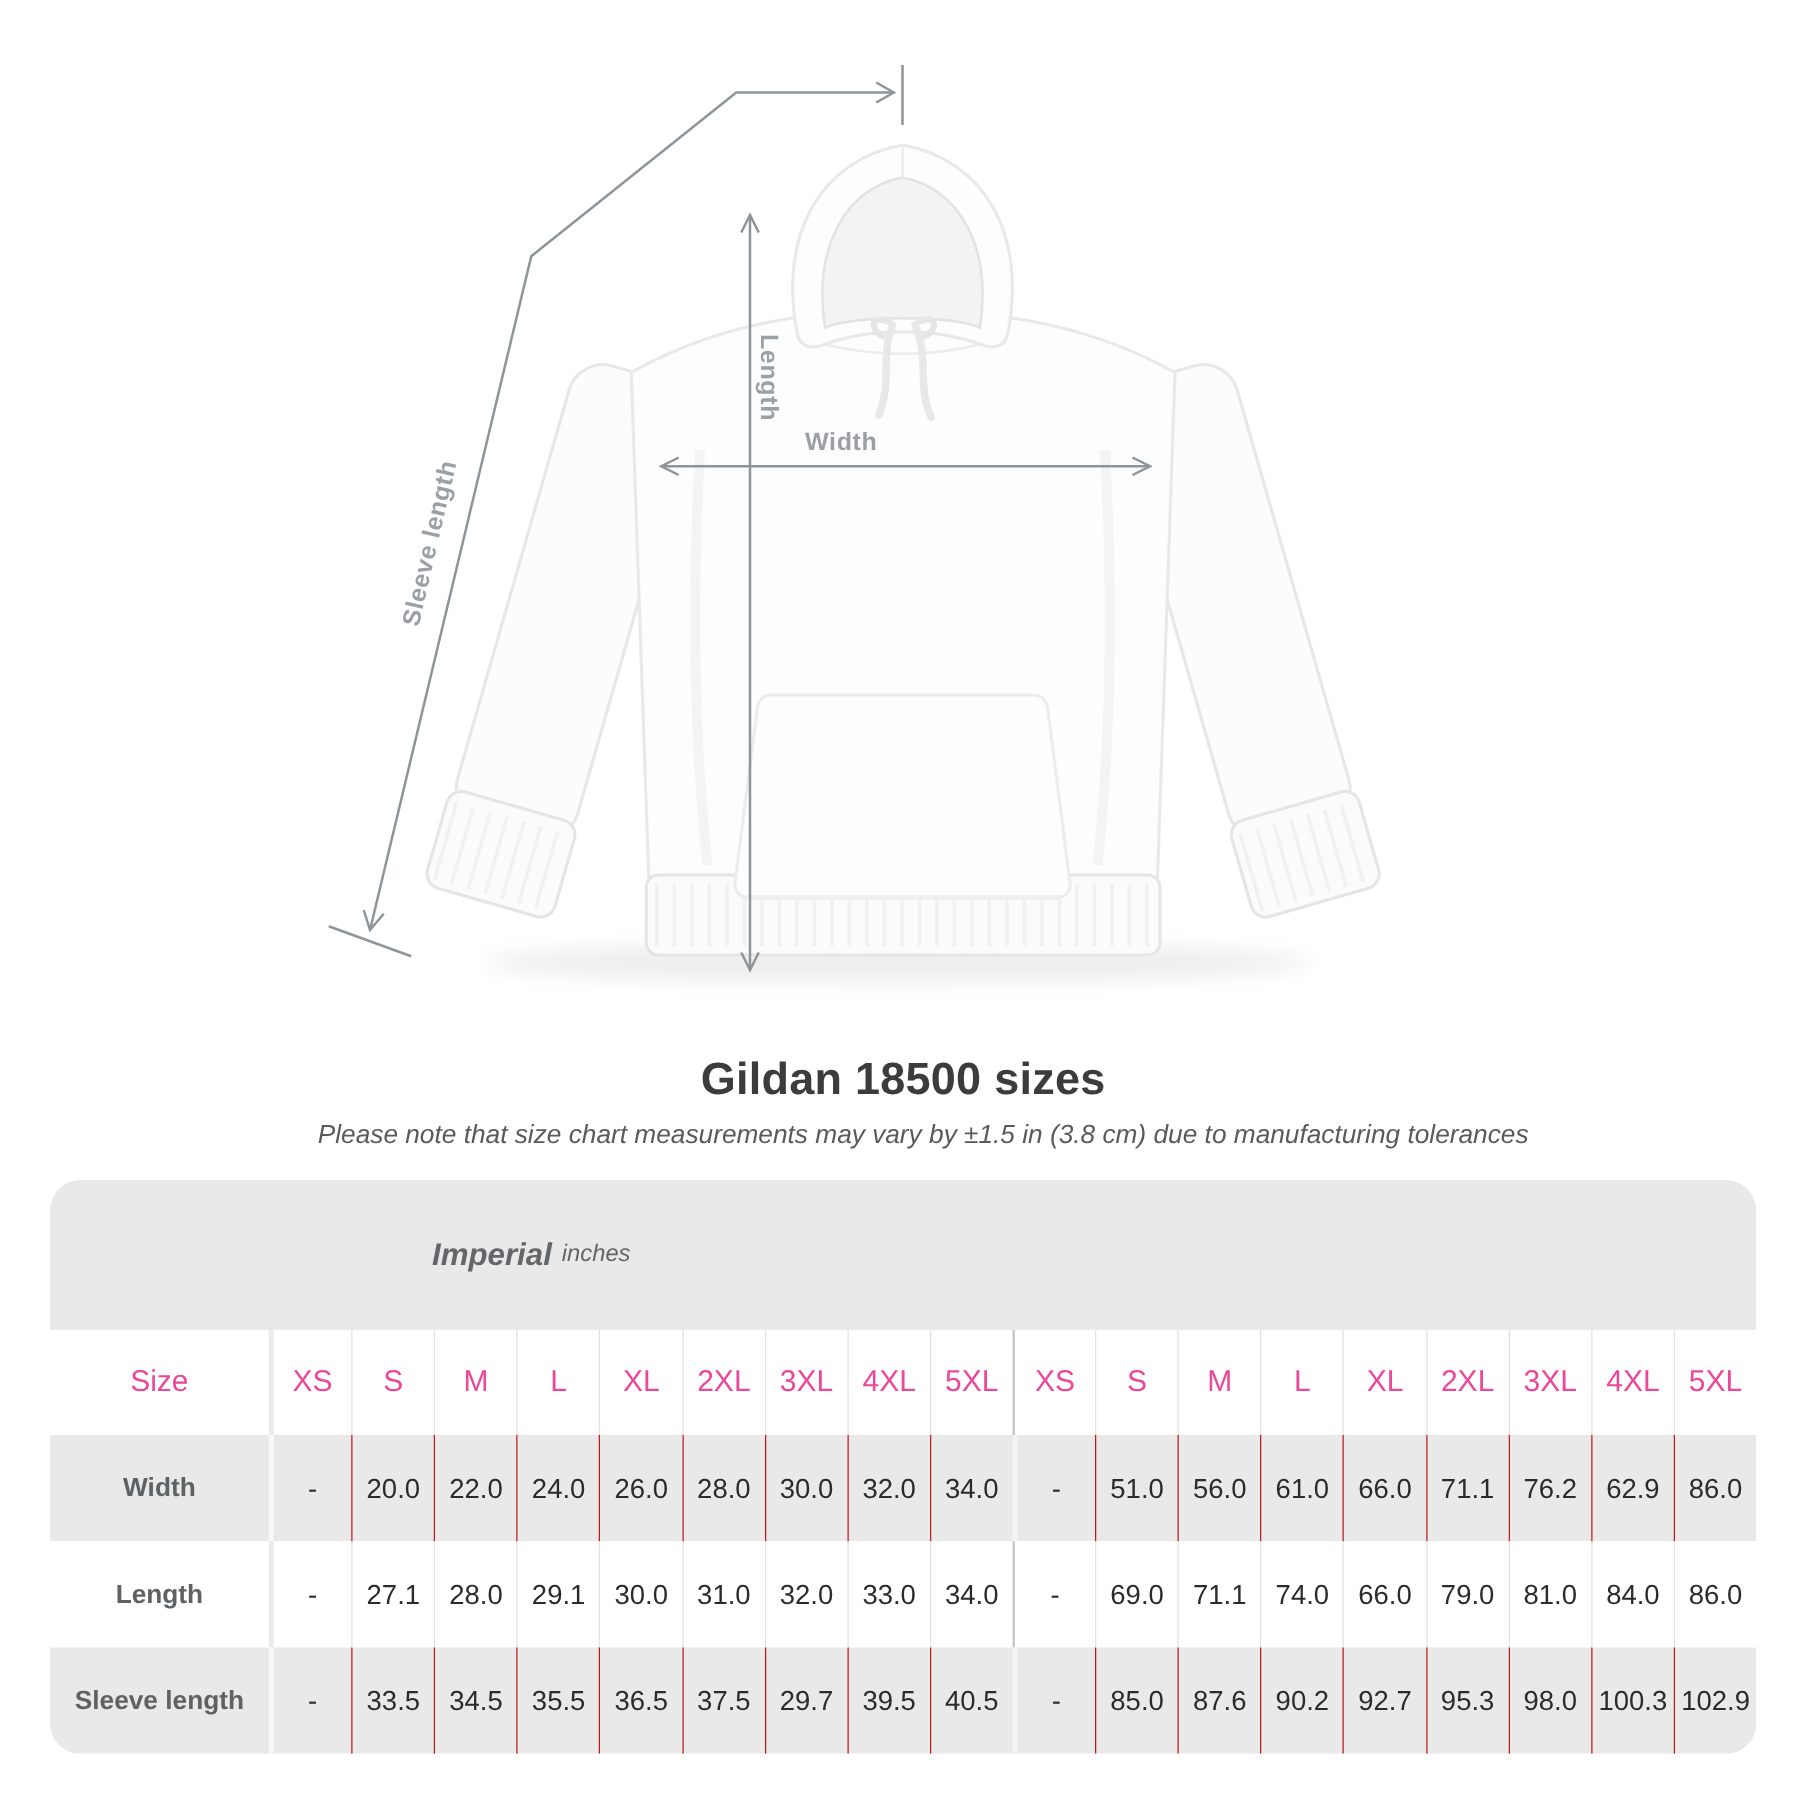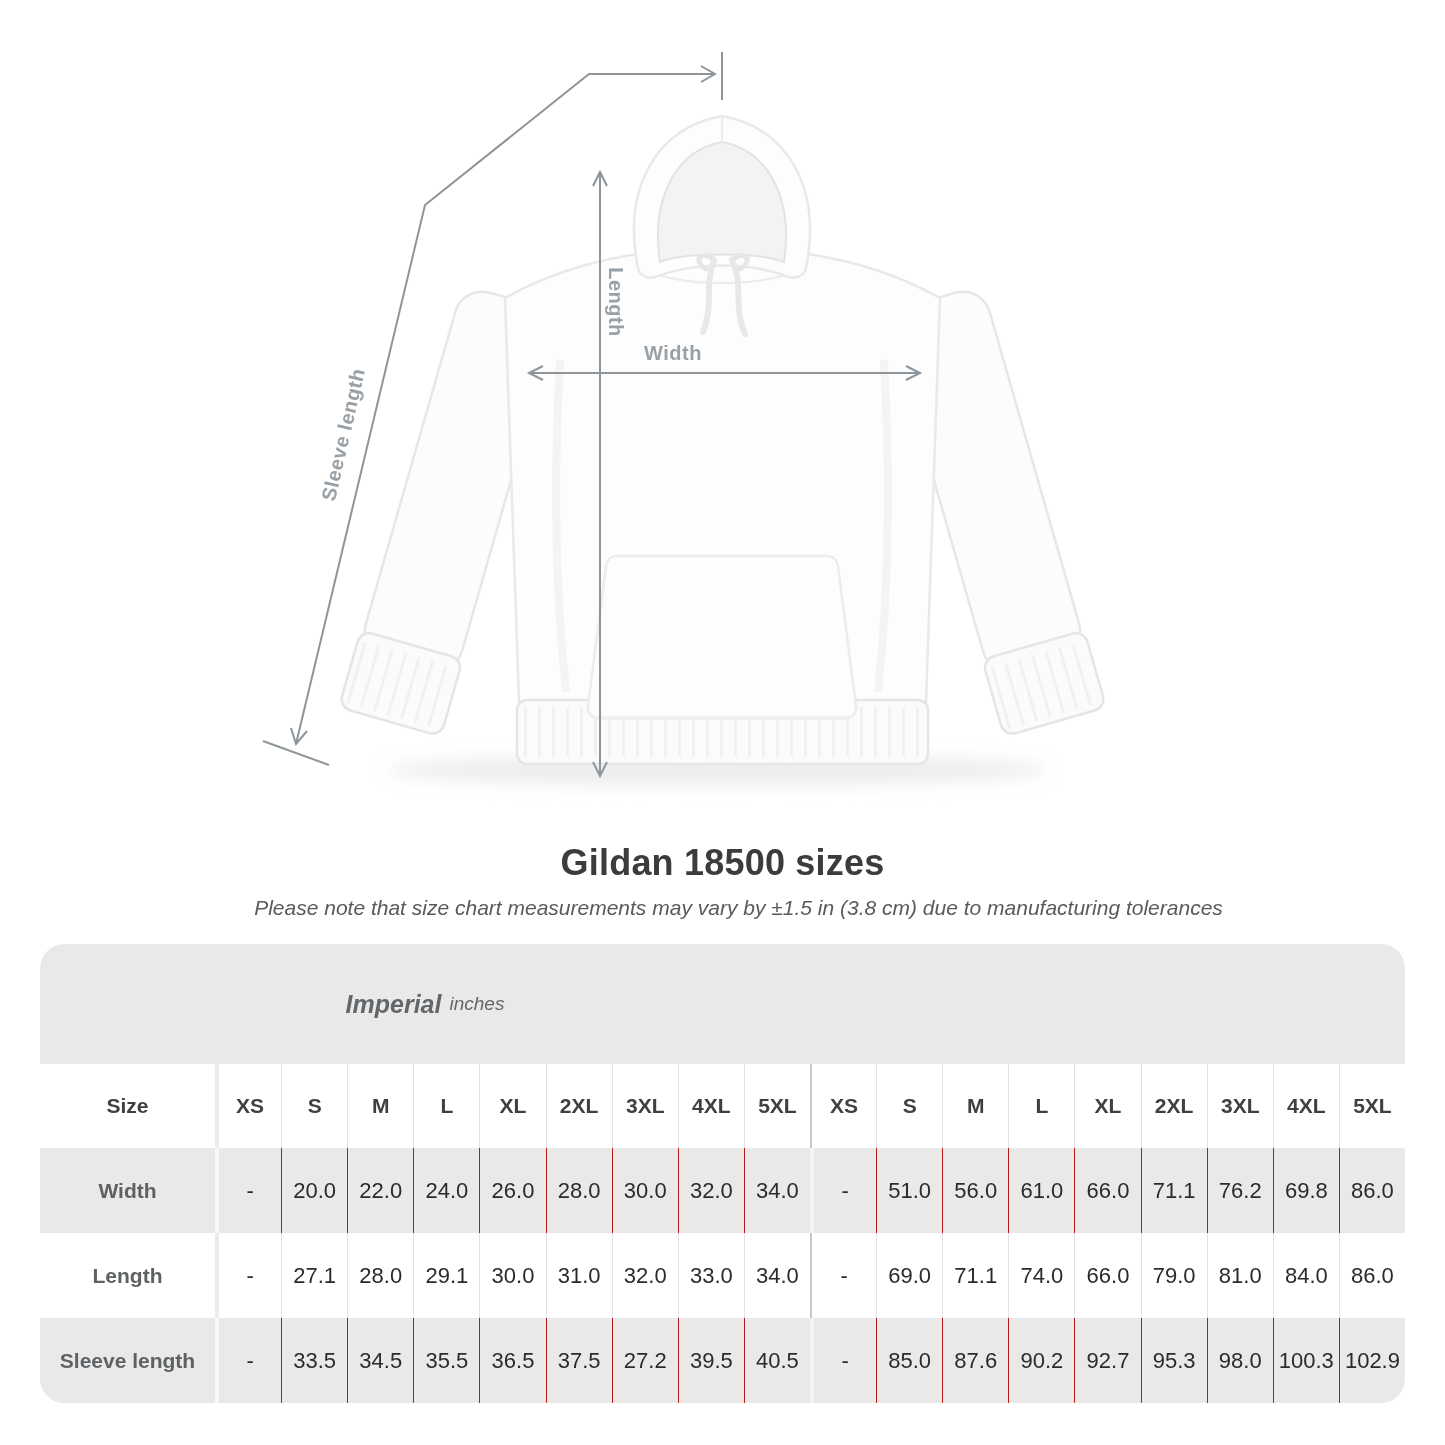--- a/index.html
+++ b/index.html
@@ -29,21 +29,21 @@
   .group-cell.imperial{width:770px;}
   .group-cell.metric{width:595px;}
   .group-title{font-size:25px;font-weight:bold;font-style:italic;color:#63676a;}
   .group-unit{font-size:19px;font-style:italic;color:#63676a;}
   .t-row{display:grid;grid-template-columns:175px repeat(18,1fr);}
   .t-row.size-row{height:84px;background:#ffffff;}
   .t-row.data-row{height:85px;}
   .t-row.row-gray{background:#e9e9e9;}
   .t-row.row-white{background:#ffffff;}
   .c{display:flex;align-items:center;justify-content:center;}
-  .head{font-size:21px;font-weight:bold;color:#404040;}
+  .head{font-size:24px;font-weight:normal;color:#ec4899;}
   .rowhead{font-size:21px;font-weight:bold;color:#5e6265;}
   .val{font-size:22px;color:#2b2b2b;}
   
   .size-row .bl,.row-white .bl{border-left:1px solid #e2e2e2;}
   .row-gray .bl{border-left:1px solid #b91c1c;}
   .size-row .fd,.row-white .fd{border-left:4px solid #ebebeb;}
   .row-gray .fd{border-left:4px solid #f8f8f8;}
   .size-row .ms,.row-white .ms{border-left:2px solid #c6c9cb;}
   .row-gray .ms{border-left:4px solid #f4f4f4;}
 </style>
@@ -170,21 +170,21 @@
     <div class="c val bl">30.0</div>
     <div class="c val bl">32.0</div>
     <div class="c val bl">34.0</div>
     <div class="c val ms">-</div>
     <div class="c val bl">51.0</div>
     <div class="c val bl">56.0</div>
     <div class="c val bl">61.0</div>
     <div class="c val bl">66.0</div>
     <div class="c val bl">71.1</div>
     <div class="c val bl">76.2</div>
-    <div class="c val bl">69.8</div>
+    <div class="c val bl">62.9</div>
     <div class="c val bl">86.0</div>
   </div>
 
   <div class="t-row data-row row-white">
     <div class="c rowhead">Length</div>
     <div class="c val fd">-</div>
     <div class="c val bl">27.1</div>
     <div class="c val bl">28.0</div>
     <div class="c val bl">29.1</div>
     <div class="c val bl">30.0</div>
@@ -204,21 +204,21 @@
   </div>
 
   <div class="t-row data-row row-gray">
     <div class="c rowhead">Sleeve length</div>
     <div class="c val fd">-</div>
     <div class="c val bl">33.5</div>
     <div class="c val bl">34.5</div>
     <div class="c val bl">35.5</div>
     <div class="c val bl">36.5</div>
     <div class="c val bl">37.5</div>
-    <div class="c val bl">27.2</div>
+    <div class="c val bl">29.7</div>
     <div class="c val bl">39.5</div>
     <div class="c val bl">40.5</div>
     <div class="c val ms">-</div>
     <div class="c val bl">85.0</div>
     <div class="c val bl">87.6</div>
     <div class="c val bl">90.2</div>
     <div class="c val bl">92.7</div>
     <div class="c val bl">95.3</div>
     <div class="c val bl">98.0</div>
     <div class="c val bl">100.3</div>

